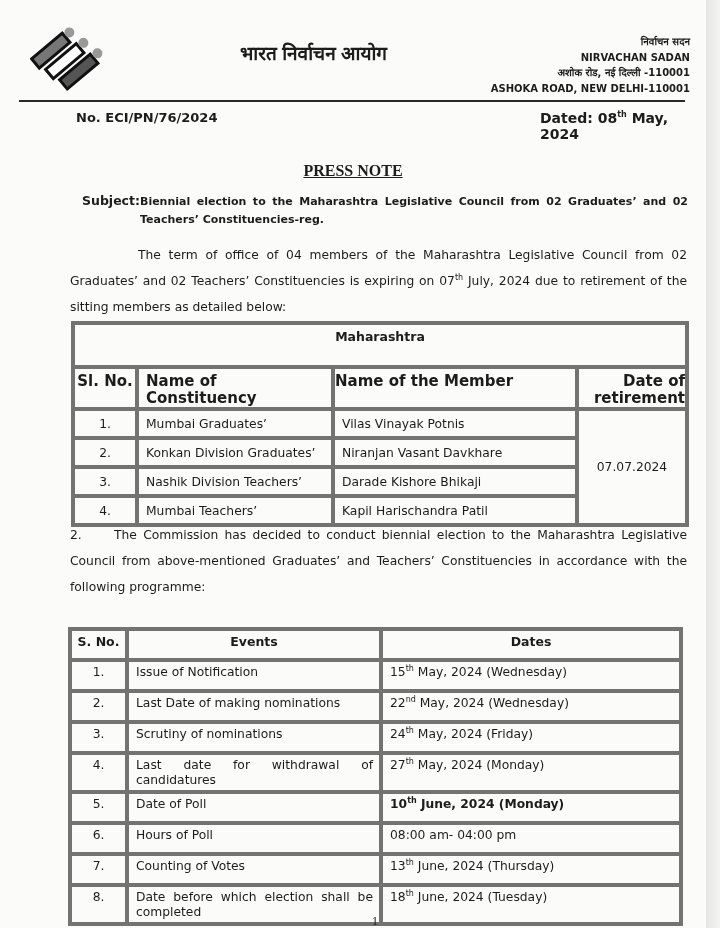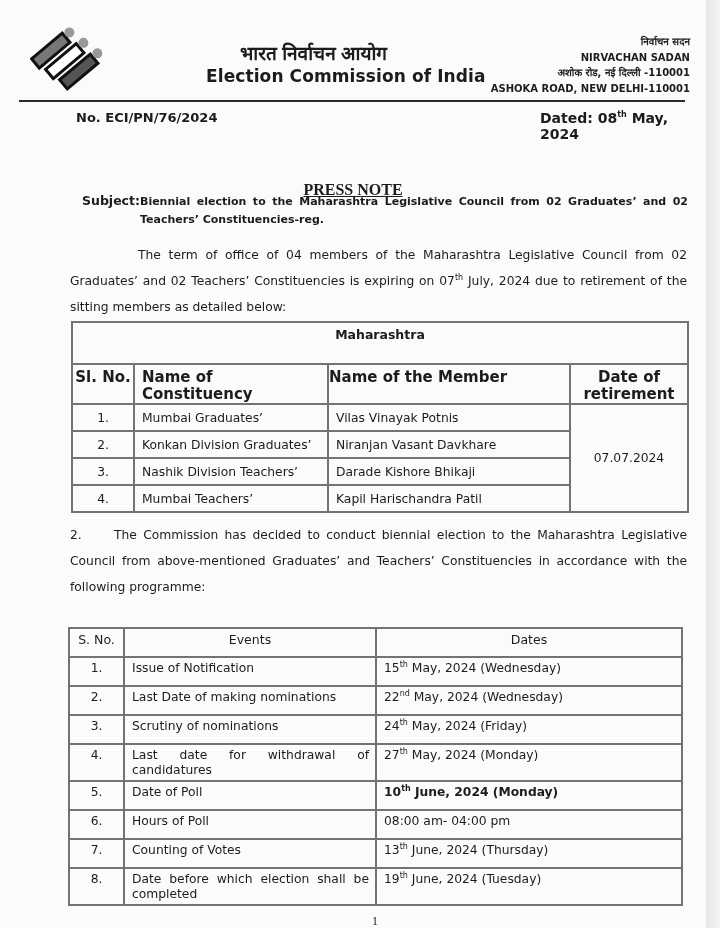--- a/index.html
+++ b/index.html
@@ -17,48 +17,48 @@
   .hi-title { position: absolute; left: 240px; top: 40px; font-size: 19px; font-weight: bold; font-family: Liberation Sans, sans-serif; }
   .en-title { position: absolute; left: 206px; top: 66px; font-size: 17px; font-weight: bold; font-family: "DejaVu Sans", sans-serif; letter-spacing: 0.1px; }
   .addr { position: absolute; left: 470px; top: 34px; width: 220px; text-align: right; font-family: "DejaVu Sans", sans-serif; font-weight: bold; font-size: 10px; line-height: 15.5px; }
   .addr div { white-space: nowrap; }
 
   .rule { position: absolute; left: 19px; top: 100px; width: 666px; height: 2px; background: #2a2a2a; }
   .ref-no { position: absolute; left: 76px; top: 110px; font-family: "DejaVu Sans", sans-serif; font-weight: bold; font-size: 13px; }
   .dated { position: absolute; left: 540px; top: 110px; font-family: "DejaVu Sans", sans-serif; font-weight: bold; font-size: 14px; }
   sup { font-size: 8px; vertical-align: super; line-height: 0; }
 
-  .press-note { position: absolute; left: 0; width: 706px; top: 162px; text-align: center; font-weight: bold; font-size: 16px; text-decoration: underline; margin-top: 19px; }
+  .press-note { position: absolute; left: 0; width: 706px; top: 162px; text-align: center; font-weight: bold; font-size: 16px; text-decoration: underline; }
   .subject-label { position: absolute; left: 74px; top: 193px; font-family: "DejaVu Sans", sans-serif; font-weight: bold; font-size: 12.5px; margin-left: 8px; }
   .subject-text { position: absolute; left: 140px; top: 193px; width: 548px; font-family: "DejaVu Sans", sans-serif; font-weight: bold; font-size: 11px; line-height: 18px; text-align: justify; }
 
   .para { position: absolute; left: 70px; width: 617px; font-family: "DejaVu Sans", sans-serif; font-size: 12.3px; line-height: 26px; text-align: justify; }
   .para1 { top: 242px; }
   .para1 .indent { display: inline-block; width: 68px; }
   .para2 { top: 522px; }
   .para2 .pnum { display: inline-block; width: 44px; }
 
   table { border-collapse: collapse; position: absolute; font-family: "DejaVu Sans", sans-serif; }
-  td, th { border: 2px solid #737373; font-size: 12.3px; padding: 0; }
+  td, th { border: 4px solid #737373; font-size: 12.3px; padding: 0; }
 
   .t1 { left: 71px; top: 321px; width: 618px; }
   .t1 .state { height: 36px; font-weight: bold; text-align: center; vertical-align: top; padding-top: 4px; font-size: 12.5px; }
   .t1 th { font-weight: bold; vertical-align: top; font-size: 15px; line-height: 17px; padding-top: 4px; }
   .t1 th.c1 { width: 60px; text-align: center; }
   .t1 th.c2 { width: 185px; text-align: left; padding-left: 7px; }
   .t1 th.c3 { width: 240px; text-align: left; }
-  .t1 th.c4 { text-align: center; }
+  .t1 th.c4 { text-align: right; }
   .t1 td { height: 25px; }
   .t1 td.c1 { text-align: center; }
   .t1 td.c2 { padding-left: 7px; }
   .t1 td.c3 { padding-left: 7px; margin-left: 12px; }
   .t1 td.c4 { text-align: center; }
 
   .t2 { left: 68px; top: 627px; width: 615px; }
-  .t2 th { font-weight: normal; height: 24px; text-align: center; font-size: 12.5px; vertical-align: top; padding-top: 3px; }
+  .t2 th { font-weight: bold; height: 24px; text-align: center; font-size: 12.5px; vertical-align: top; padding-top: 3px; }
   .t2 th.c1 { width: 53px; }
   .t2 th.c2 { width: 250px; margin-top: 40px; }
   .t2 td { height: 24px; vertical-align: top; padding-top: 3px; line-height: 15px; }
   .t2 td.c1 { text-align: center; }
   .t2 td.c2 { padding-left: 7px; padding-right: 6px; text-align: justify; text-align-last: left; }
   .t2 td.c3 { padding-left: 7px; }
   .t2 tr.bold td.c3 { font-weight: bold; }
   .t2 tr.tall td { height: 32px; }
 
   .page-num { position: absolute; left: 372px; top: 914px; font-size: 12px; }
@@ -73,21 +73,20 @@
       <rect x="10" y="14" width="40" height="12" fill="#777" stroke="#111" stroke-width="3"></rect>
       <rect x="14" y="31" width="40" height="12" fill="#fff" stroke="#111" stroke-width="3"></rect>
       <rect x="18" y="48" width="40" height="12" fill="#555" stroke="#111" stroke-width="3"></rect>
       <circle cx="56" cy="18" r="5" fill="#999"></circle>
       <circle cx="60" cy="35" r="5" fill="#999"></circle>
       <circle cx="64" cy="52" r="5" fill="#999"></circle>
     </g>
   </svg>
 
   <div class="hi-title">भारत निर्वाचन आयोग</div>
-  <div class="en-title">Election Commission of India</div>
 
   <div class="addr">
     <div>निर्वाचन सदन</div>
     <div>NIRVACHAN SADAN</div>
     <div>अशोक रोड, नई दिल्ली -110001</div>
     <div>ASHOKA ROAD, NEW DELHI-110001</div>
   </div>
 
   <div class="rule"></div>
 
@@ -176,20 +175,20 @@
       <td class="c3"><span>08:00 am- 04:00 pm</span><sup></sup><span></span></td>
     </tr>
     <tr>
       <td class="c1">7.</td>
       <td class="c2">Counting of Votes</td>
       <td class="c3"><span>13</span><sup>th</sup><span> June, 2024 (Thursday)</span></td>
     </tr>
     <tr class="tall">
       <td class="c1">8.</td>
       <td class="c2">Date before which election shall be completed</td>
-      <td class="c3"><span>19</span><sup>th</sup><span> June, 2024 (Tuesday)</span></td>
+      <td class="c3"><span>18</span><sup>th</sup><span> June, 2024 (Tuesday)</span></td>
     </tr>
   </tbody>
     </table>
 
   <div class="page-num">1</div>
 </div>
 <div class="edge"></div>
 
 </body></html>

